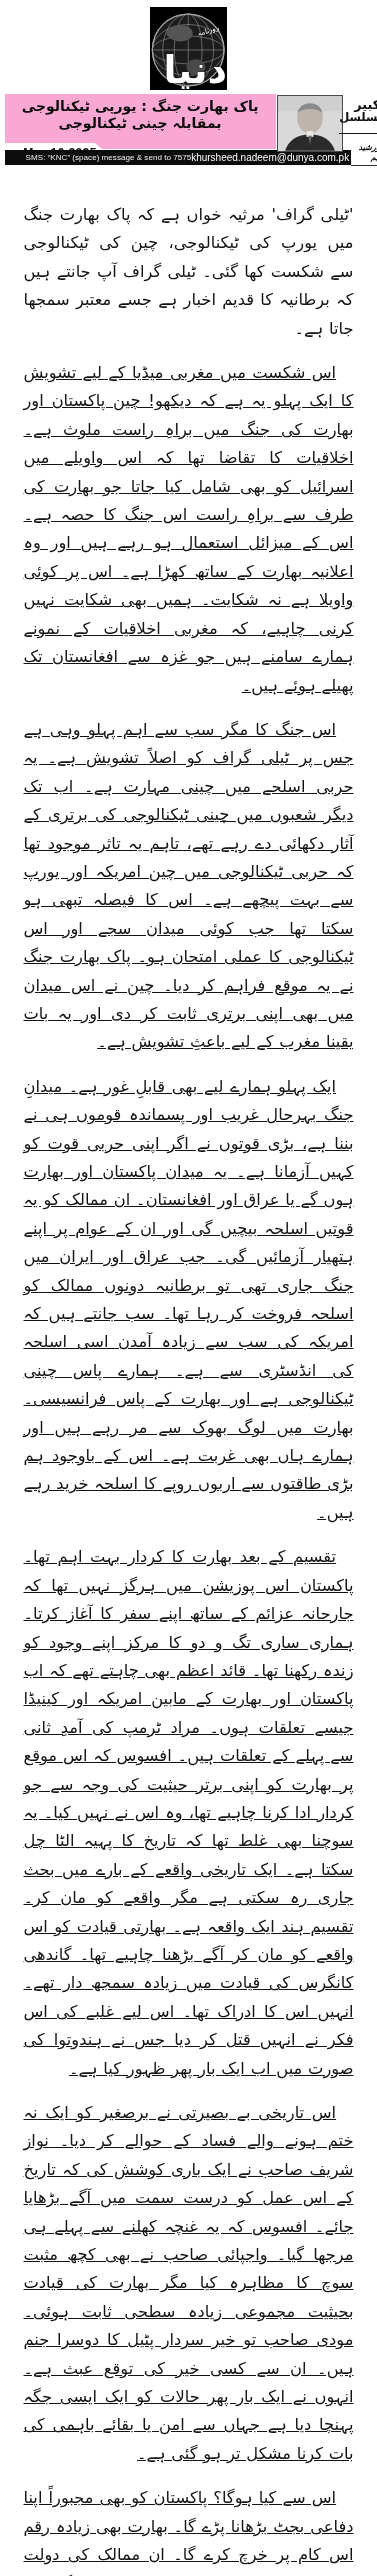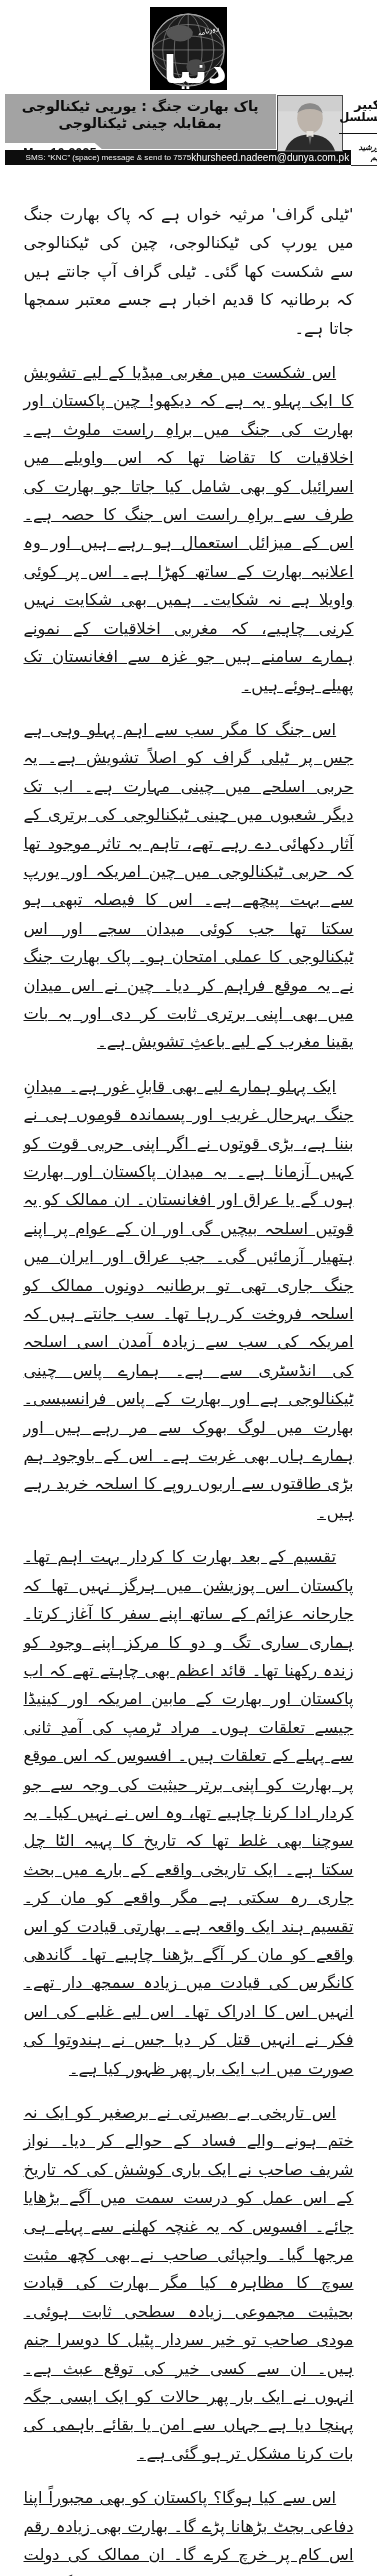--- a/index.html
+++ b/index.html
@@ -7,21 +7,21 @@
   .page{position:relative;width:377px;height:2576px;background:#fff;overflow:hidden;}
 
   
   .logo{position:absolute;left:150px;top:7px;width:77px;height:83px;background:#000;overflow:hidden;}
   .logo svg{position:absolute;left:0;top:0;}
   .logo .paper-label{position:absolute;top:20px;right:8.1px;color:#fff;font-size:7px;transform:rotate(-18deg);direction:rtl;}
   .logo .paper-name{position:absolute;top:16.3px;left:0;width:100%;text-align:right;color:#fff;
     font-size:38px;font-weight:bold;direction:rtl;line-height:1.0;text-shadow:0 0 1.7px #000;margin-top:28px;}
 
   
-  .banner{position:absolute;left:4.6px;top:94px;width:271px;height:55px;background:#a3a3a3;
+  .banner{position:absolute;left:4.6px;top:94px;width:271px;height:55px;background:#f9a8d4;
     display:flex;align-items:center;justify-content:center;}
   .headline{direction:rtl;text-align:center;color:#0d0d0d;font-weight:bold;font-size:14px;line-height:1.25;
     padding:2.3px 8.1px 15px 8.1px;}
   .date-box{position:absolute;left:4.6px;top:143px;width:110px;height:17px;background:#ffffff;
     clip-path:polygon(0 0,82% 0,100% 100%,0 100%);display:flex;align-items:flex-end;}
   .date-text{font-family:"Liberation Sans",sans-serif;font-weight:bold;font-size:12.2px;color:#111;
     padding-left:18.6px;letter-spacing:0.3px;}
   .black-bar{position:absolute;left:4.6px;top:150px;width:346px;height:14.5px;background:#0d0d0d;
     display:flex;align-items:center;justify-content:space-between;}
   .sms-text{font-family:"Liberation Sans",sans-serif;font-size:8.1px;color:#f2f2f2;padding-left:21px;white-space:nowrap;}

